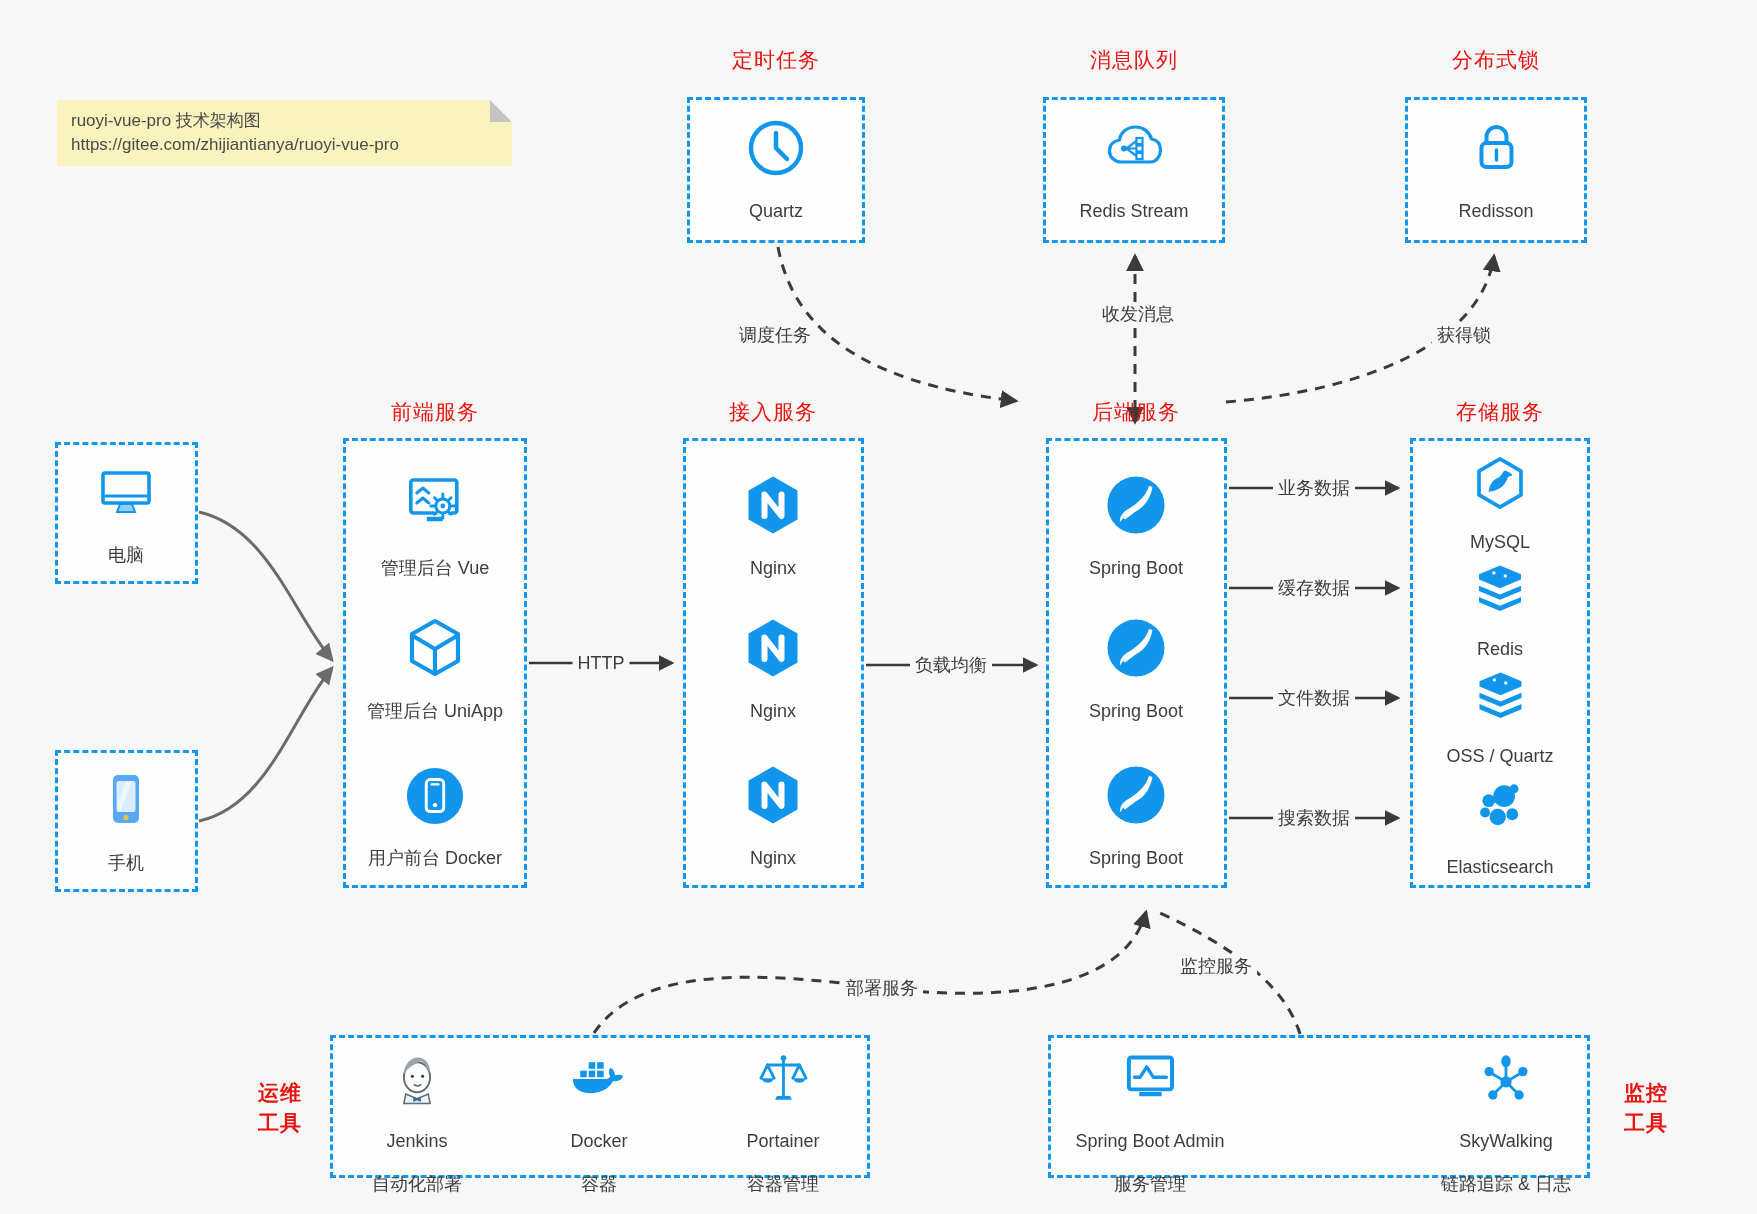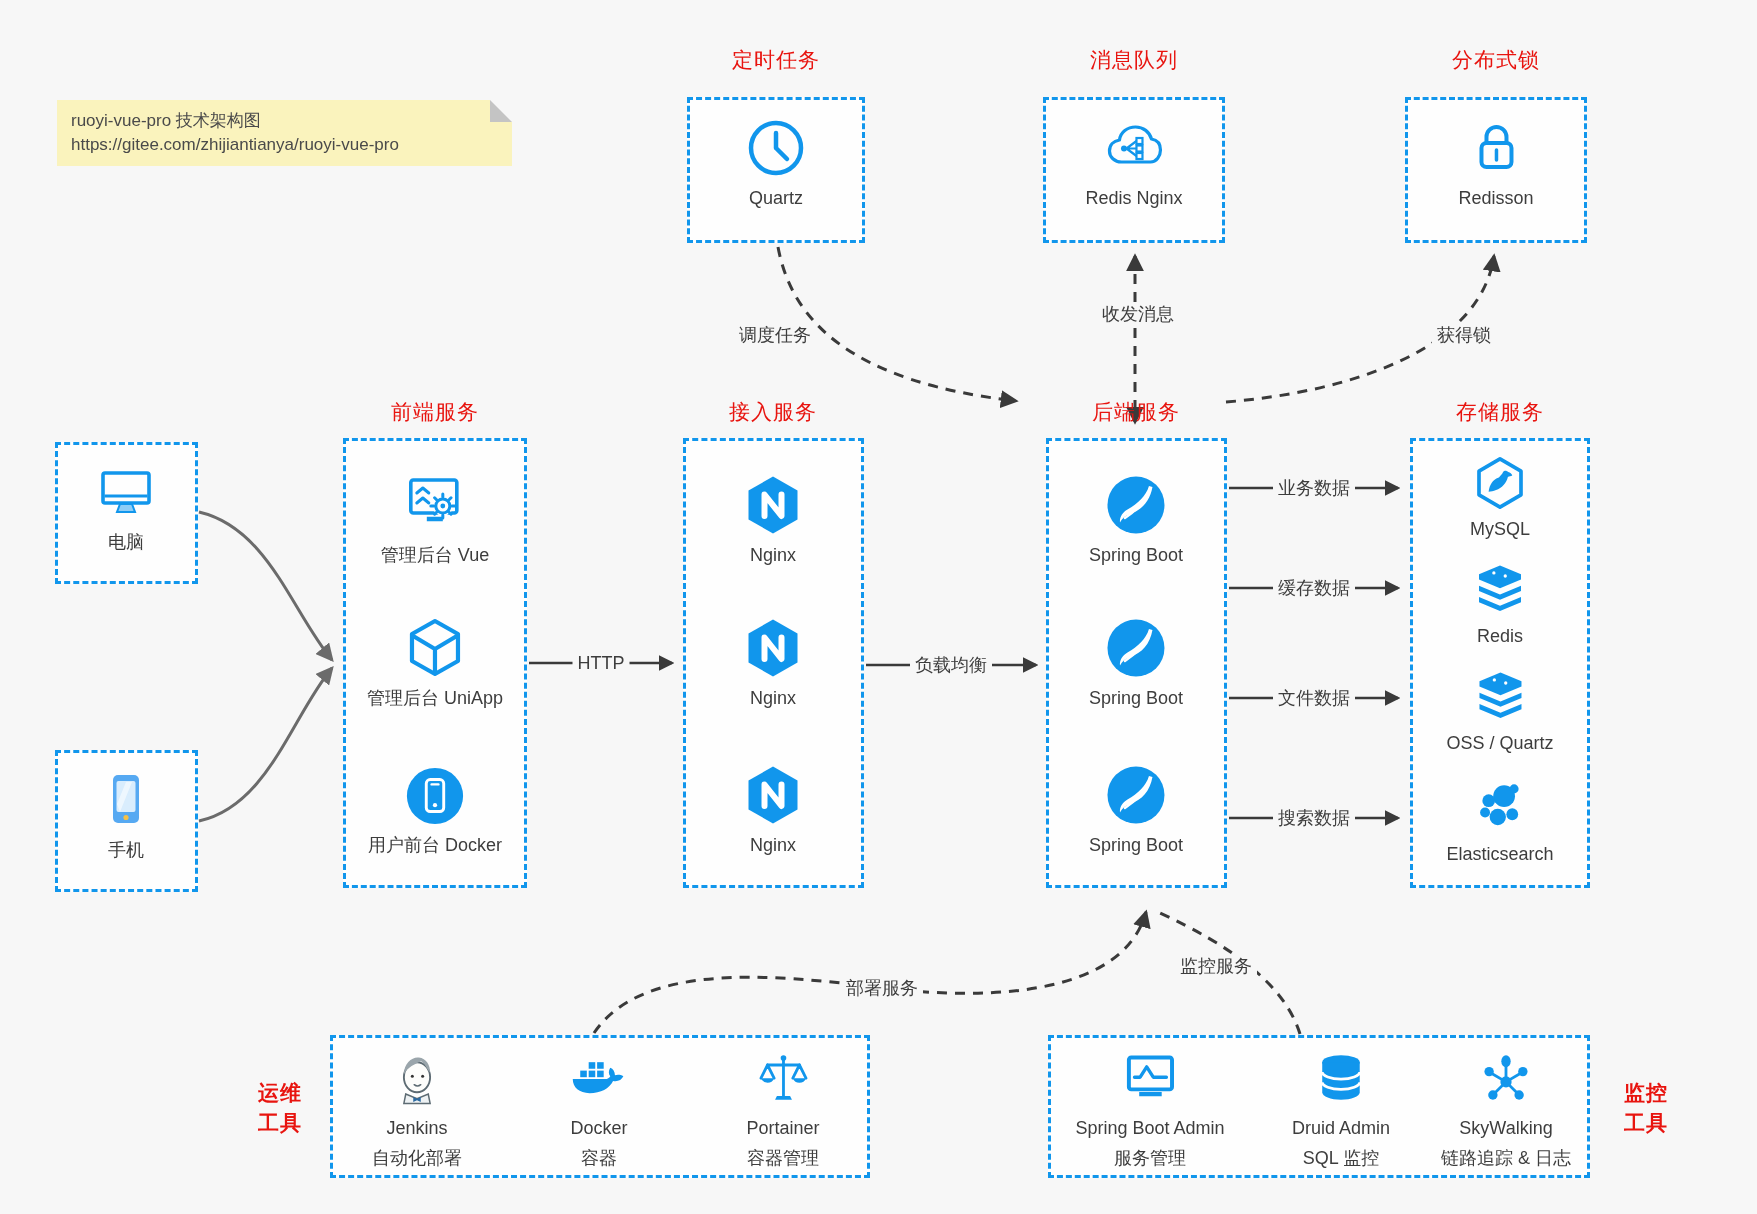--- a/index.html
+++ b/index.html
@@ -1,20 +1,20 @@
 <!DOCTYPE html>
 <html><head>
 <meta charset="utf-8">
 <style>
   html,body{margin:0;padding:0;background:#f7f7f7;font-family:"Liberation Sans","DejaVu Sans",sans-serif;}
   .canvas{position:relative;width:1757px;height:1214px;background:#f7f7f7;overflow:hidden;}
   .gbox{position:absolute;background:#fefefe;border:3px dashed #1196ec;box-sizing:border-box;z-index:0;}
   .gtitle{position:absolute;transform:translateX(-50%);color:#e8140f;font-size:21px;font-weight:normal;white-space:nowrap;z-index:2;letter-spacing:1px;}
   .side-title{position:absolute;color:#e8140f;font-size:21px;font-weight:bold;line-height:30px;text-align:center;z-index:2;letter-spacing:1px;}
-  .node{position:absolute;display:flex;flex-direction:column;align-items:center;gap:6px;transform:translateX(-50%);z-index:2;}
+  .node{position:absolute;display:flex;flex-direction:column;align-items:center;gap:19px;transform:translateX(-50%);z-index:2;}
   .node .lbl{font-size:18px;color:#3d3d3d;white-space:nowrap;line-height:24px;text-align:center;}
   .node .sub{font-size:18px;color:#3d3d3d;white-space:nowrap;line-height:25px;text-align:center;}
   .icon{display:block;line-height:0;}
   .edge-label{position:absolute;transform:translate(-50%,-50%);font-size:18px;color:#3d3d3d;background:#f7f7f7;padding:0 5px;white-space:nowrap;z-index:3;}
   #edges{position:absolute;left:0;top:0;z-index:1;pointer-events:none;}
   .solidD{stroke:#3a3a3a;stroke-width:2.6;fill:none;}
   .solidG{stroke:#6b6b6b;stroke-width:3;fill:none;}
   .dash{stroke:#3a3a3a;stroke-width:3;fill:none;stroke-dasharray:10 8;}
   .note{position:absolute;left:57px;top:100px;width:455px;height:66px;background:#faf3bd;box-sizing:border-box;padding:9px 0 9px 14px;z-index:2;}
   .note .fold{position:absolute;top:0;right:0;width:0;height:0;border:11px solid;border-color:#f7f7f7 #f7f7f7 #c4c4c4 #c4c4c4;}
@@ -108,21 +108,21 @@
     <span class="icon">
       <svg width="64" height="64" viewBox="0 0 64 64">
           <path d="M19 46 C12 46 7 41 7 35 C7 29 11 25 17 24 C18 16 25 11 33 11 C41 11 47 16 49 23 C55 24 58 28 58 34 C58 40 54 46 48 46 Z" fill="none" stroke="#1196ec" stroke-width="3.2" stroke-linejoin="round"></path>
           <circle cx="21.5" cy="32.5" r="3" fill="#1196ec"></circle>
           <path d="M24 32.5 L34 25 M24 32.5 H34 M24 32.5 L34 40" stroke="#1196ec" stroke-width="2.2" fill="none"></path>
           <rect x="34" y="22" width="6" height="6" fill="none" stroke="#1196ec" stroke-width="2.2"></rect>
           <rect x="34" y="29.5" width="6" height="6" fill="none" stroke="#1196ec" stroke-width="2.2"></rect>
           <rect x="34" y="37" width="6" height="6" fill="none" stroke="#1196ec" stroke-width="2.2"></rect>
         </svg>
     </span>
-    <div class="lbl">Redis Nginx</div>
+    <div class="lbl">Redis Stream</div>
   </div>
   <div class="node" style="left:1496px;top:116px">
     <span class="icon">
       <svg width="64" height="64" viewBox="0 0 64 64">
           <rect x="17" y="27" width="30" height="24" rx="5" fill="none" stroke="#1196ec" stroke-width="4"></rect>
           <path d="M22 27 V21 a10 10 0 0 1 20 0 V27" fill="none" stroke="#1196ec" stroke-width="4"></path>
           <path d="M32 34 V44" stroke="#1196ec" stroke-width="3.5" stroke-linecap="round"></path>
         </svg>
     </span>
     <div class="lbl">Redisson</div>
@@ -352,36 +352,20 @@
     <span class="icon">
       <svg width="60" height="60" viewBox="0 0 64 64">
           <rect x="9" y="8" width="46" height="34" rx="2.5" fill="none" stroke="#1196ec" stroke-width="4.2"></rect>
           <path d="M15 29 h6 l7 -11 7 11 h14" stroke="#1196ec" stroke-width="3.6" fill="none" stroke-linejoin="round" stroke-linecap="round"></path>
           <path d="M20 47 H44" stroke="#1196ec" stroke-width="4.5"></path>
         </svg>
     </span>
     <div class="lbl">Spring Boot Admin</div>
     <div class="sub">服务管理</div>
   </div>
-  <div class="node" style="left:1341px;top:1050px">
-    <span class="icon">
-      <svg width="60" height="60" viewBox="0 0 64 64">
-          <g fill="#1196ec">
-            <ellipse cx="32" cy="13" rx="20" ry="7.5"></ellipse>
-            <path d="M12 13 V45 C12 49.5 21 53 32 53 C43 53 52 49.5 52 45 V13 Z"></path>
-          </g>
-          <g stroke="#fefefe" stroke-width="3" fill="none">
-            <path d="M12 23.5 C12 27.5 21 31 32 31 C43 31 52 27.5 52 23.5"></path>
-            <path d="M12 34.5 C12 38.5 21 42 32 42 C43 42 52 38.5 52 34.5"></path>
-          </g>
-        </svg>
-    </span>
-    <div class="lbl">Druid Admin</div>
-    <div class="sub">SQL 监控</div>
-  </div>
   <div class="node" style="left:1506px;top:1050px">
     <span class="icon">
       <svg width="60" height="60" viewBox="0 0 64 64">
           <g stroke="#1196ec" stroke-width="3">
             <path d="M32 34 V14 M32 34 L15 24 M32 34 L49 24 M32 34 L19 47 M32 34 L45 47"></path>
           </g>
           <g fill="#1196ec">
             <circle cx="32" cy="34" r="6"></circle>
             <ellipse cx="32" cy="12" rx="5" ry="6.5"></ellipse>
             <circle cx="14" cy="23" r="5"></circle>

